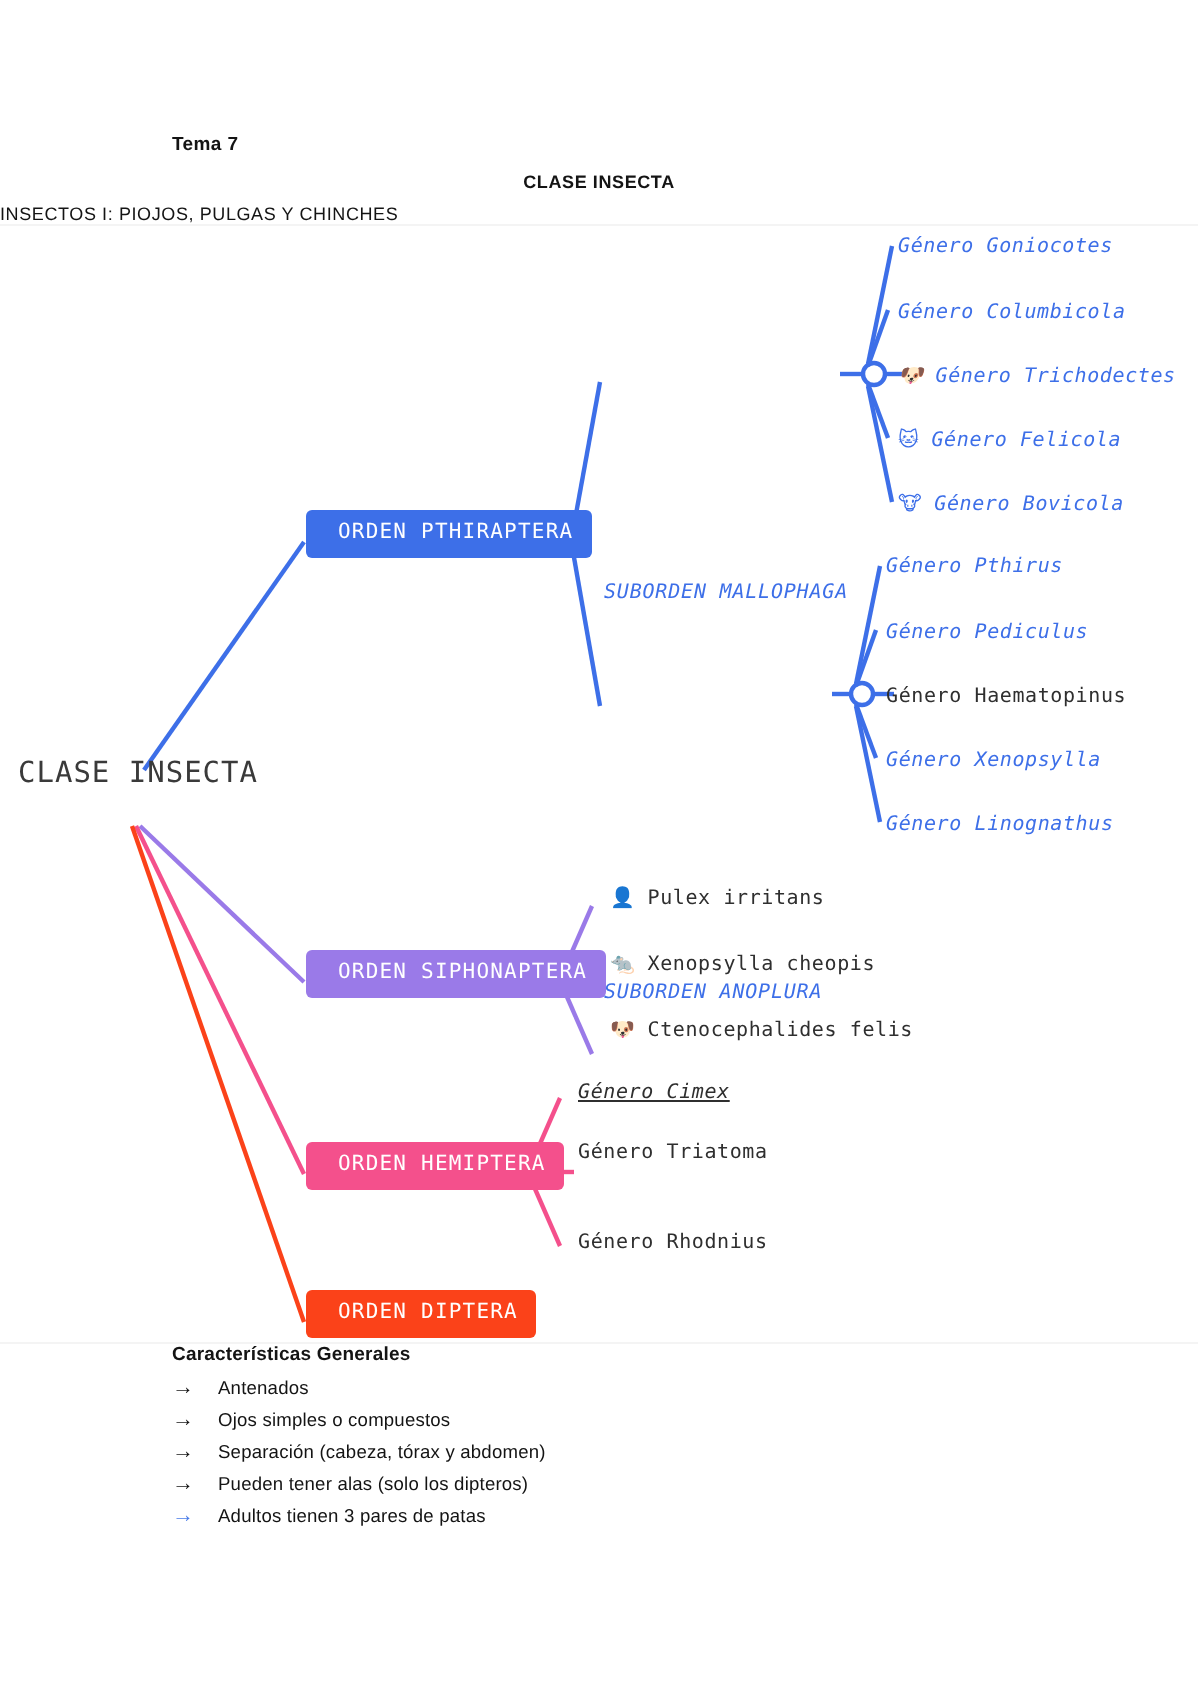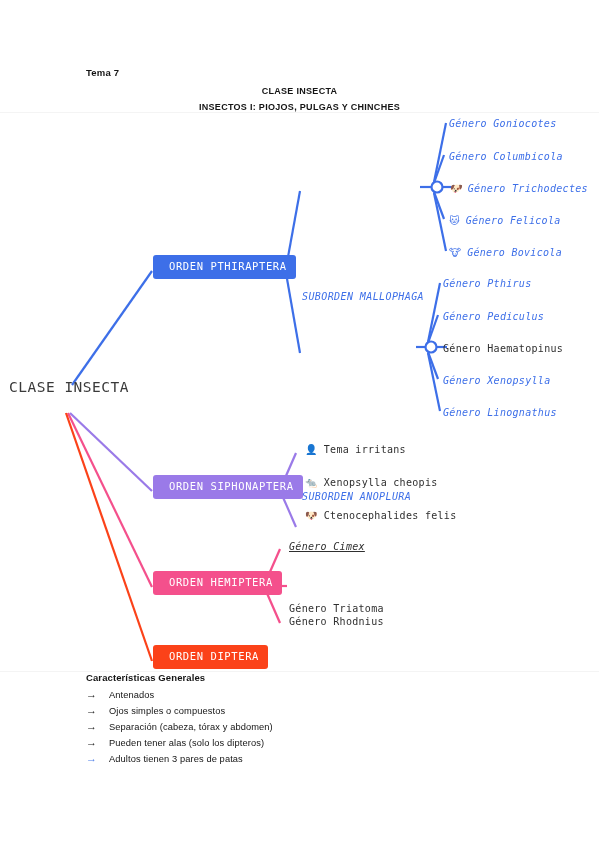--- a/index.html
+++ b/index.html
@@ -37,23 +37,23 @@
     text-align: center;
     font-size: 9px;
     font-weight: bold;
     color: #141414;
     letter-spacing: .3px;
   }
   .hdr-sub {
     position: absolute;
     left: 0; top: 102px;
     width: 599px;
-    text-align: center;
+    text-align: left;
     font-size: 9px;
-    font-weight: bold;
+    font-weight: normal;
     color: #141414;
     letter-spacing: .3px;
   }
   
   #canvas {
     position: absolute;
     left: 0; top: 112px;
     width: 599px;
     height: 558px;
     background: #ffffff;
@@ -254,35 +254,35 @@
     </div>
     <div class="leaf leaf-blue leaf-italic" style="left:443px; top:262px;">
       <span>Género Xenopsylla</span>
     </div>
     <div class="leaf leaf-blue leaf-italic" style="left:443px; top:294px;">
       <span>Género Linognathus</span>
     </div>
 
     <div class="leaf leaf-dark" style="left:305px; top:331px;">
       <span class="emoji">👤</span>
-      <span>Tema irritans</span>
+      <span>Pulex irritans</span>
     </div>
     <div class="leaf leaf-dark" style="left:305px; top:364px;">
       <span class="emoji">🐀</span>
       <span>Xenopsylla cheopis</span>
     </div>
     <div class="leaf leaf-dark" style="left:305px; top:397px;">
       <span class="emoji">🐶</span>
       <span>Ctenocephalides felis</span>
     </div>
 
     <div class="leaf leaf-dark leaf-italic" style="left:289px; top:428px;text-decoration:underline;">
       <span>Género Cimex</span>
     </div>
-    <div class="leaf leaf-dark" style="left:289px; top:490px;">
+    <div class="leaf leaf-dark" style="left:289px; top:458px;">
       <span>Género Triatoma</span>
     </div>
     <div class="leaf leaf-dark" style="left:289px; top:503px;">
       <span>Género Rhodnius</span>
     </div>
 
   </div>
 
   <div id="notes">
     <div class="notes-title">Características Generales</div>

